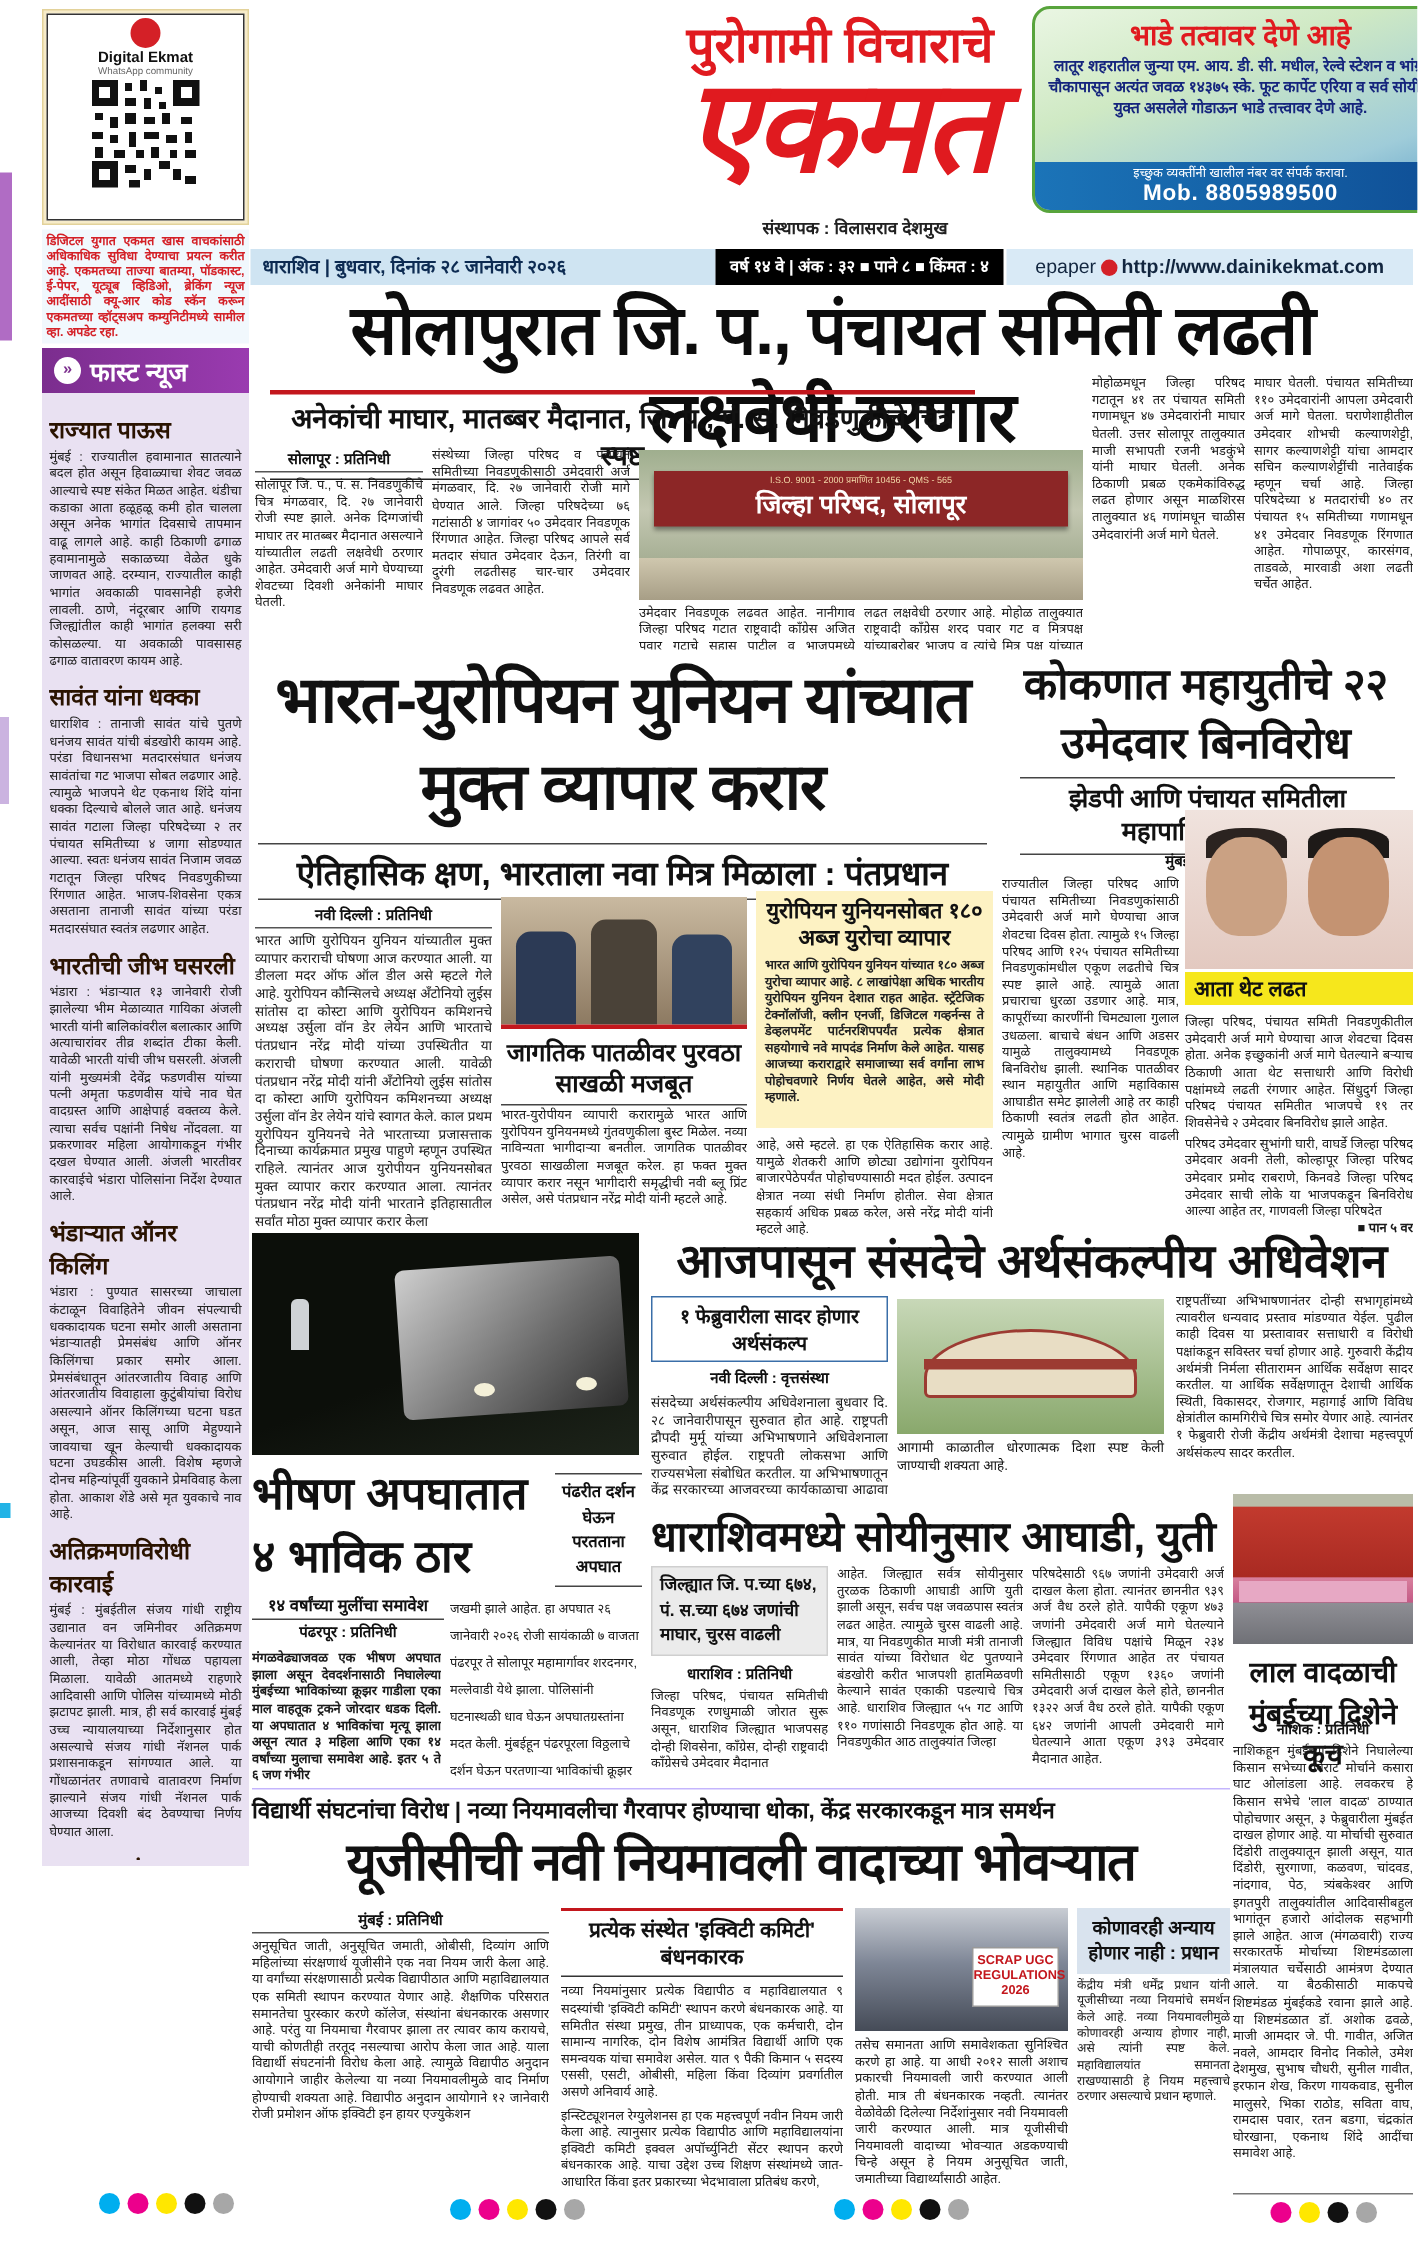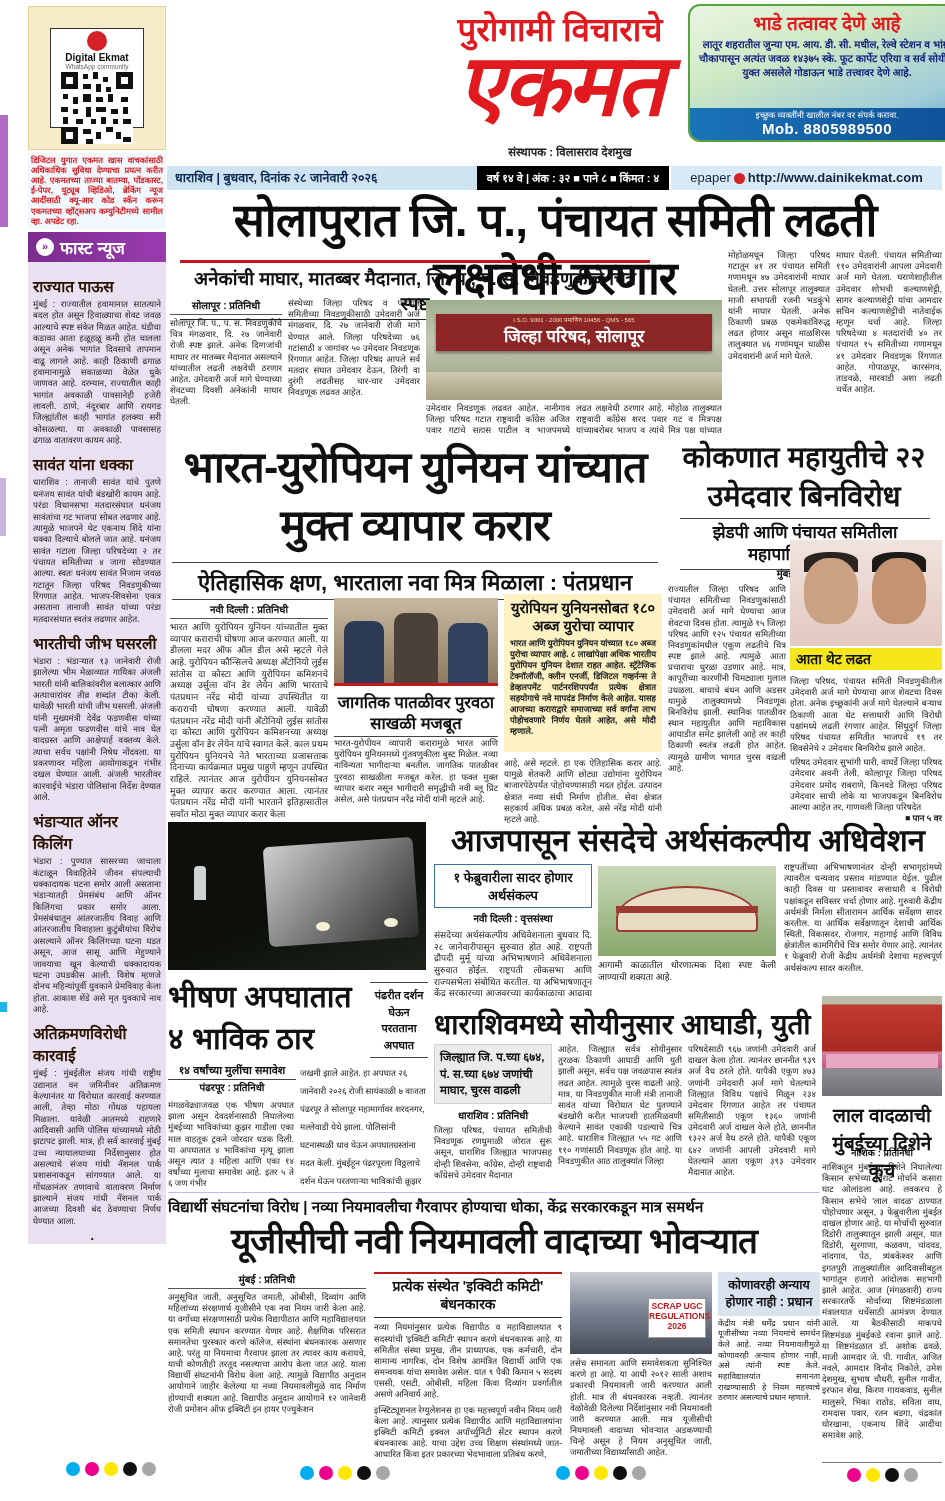--- a/index.html
+++ b/index.html
@@ -3,21 +3,21 @@
 <meta charset="utf-8">
 <style>
   * { margin:0; padding:0; box-sizing:border-box; }
   html,body { background:#fff; }
   body { font-family:"Liberation Sans","DejaVu Sans",sans-serif; color:#111; }
   .page { position:relative; width:945px; height:1501px; background:#fff; overflow:hidden; margin:0 auto; }
   .abs { position:absolute; }
   .just { text-align:justify; }
 
   
-  .qrbox { left:28px; top:6px; width:138px; height:144px; background:#f6ebc9; border:1px solid #e3d29a; padding:21px; }
+  .qrbox { left:28px; top:6px; width:138px; height:144px; background:#f6ebc9; border:1px solid #e3d29a; padding:2px; }
   .qrinner { background:#fff; border:1px solid #333; height:100%; padding:2px; text-align:center; }
   .qrlogo { width:20px; height:20px; border-radius:50%; background:#d42027; margin:0 auto 1px; color:#fff; font-size:5px; line-height:20px; overflow:hidden;}
   .qrbrand { font-size:10px; font-weight:bold; color:#111; }
   .qrsub { font-size:6.5px; color:#666; margin-bottom:2px; }
   .qrcaption { left:28px; top:153px; width:138px; height:76px; background:#f1f8fd; color:#d42027; font-size:8.3px; line-height:1.22; font-weight:bold; padding:2px 3px; text-align:justify; overflow:hidden;}
   .tagline { left:400px; top:6px; width:320px; font-size:33px; font-weight:900; color:#e01a1f; text-align:center; }
   .logo { left:380px; top:38px; width:360px; font-size:86px; font-weight:900; font-style:italic; color:#e01a1f; text-align:center; line-height:1.1; letter-spacing:-2px;}
   .founder { left:420px; top:144px; width:300px; font-size:11.5px; font-weight:bold; color:#222; text-align:center; }
   .adbox { left:688px; top:4px; width:278px; height:138px; border-radius:12px; border:2px solid #58a43c;
            background:linear-gradient(160deg,#eaf6e3 0%,#cfe9c4 35%,#9fccd9 75%,#5d9fc9 100%); overflow:hidden; }
@@ -79,21 +79,21 @@
 
   
   .photoACC { left:168px; top:822px; width:258px; height:148px; background:linear-gradient(160deg,#0c0f0a 55%,#1d241a 100%); overflow:hidden;}
   .truckbody { position:absolute; right:10px; top:20px; width:150px; height:100px; background:linear-gradient(135deg,#cfcfcf,#6b6b6b 60%,#2e2e2e); border-radius:6px; transform:rotate(-4deg); }
   .headlight { position:absolute; width:14px; height:9px; background:#f4f0d8; border-radius:50%; }
   .personACC { position:absolute; left:26px; top:44px; width:12px; height:34px; background:#cfd3d6; border-radius:4px 4px 0 0;}
   .h4 { left:168px; top:976px; width:198px; font-size:30px; font-weight:900; line-height:1.4; }
   .accside { left:370px; top:982px; width:58px; font-size:11px; font-weight:900; text-align:center; line-height:1.5; border-top:1px solid #444; border-bottom:1px solid #444; padding:4px 0; }
   .accsub { left:168px; top:1062px; width:128px; font-size:11px; font-weight:900; text-align:center; border-bottom:1px solid #444; padding-bottom:2px;}
   .accby { left:168px; top:1080px; width:128px; font-size:10px; font-weight:bold; text-align:center; }
-  .acc-col1 { left:168px; top:1100px; width:126px; height:92px; overflow:hidden;}
+  .acc-col1 { left:168px; top:1100px; width:126px; height:92px; overflow:hidden;font-weight:bold;}
   .acc-col2 { left:300px; top:1062px; width:128px; height:130px; overflow:hidden;}
 
   
   .h5 { left:434px; top:818px; width:508px; font-size:31px; font-weight:900; text-align:center; }
   .parbox { border:1px solid #3a6ea8; font-size:13px; font-weight:900; text-align:center; padding:3px 2px; margin-bottom:3px; }
   .par-col1 { left:434px; top:864px; width:158px; height:136px; overflow:hidden;}
   .par-col1 .body { font-size:9px; }
   .photoPAR { left:598px; top:866px; width:178px; height:90px; background:linear-gradient(180deg,#c8d8b8 0%,#89a86c 100%); overflow:hidden;}
   .parbldg { position:absolute; left:18px; right:18px; top:20px; height:46px; background:#e8ddc4; border:2px solid #9c3b32; border-radius:50% 50% 4px 4px / 70% 70% 4px 4px; }
   .parband { position:absolute; left:18px; right:18px; top:40px; height:7px; background:#9c3b32; }

